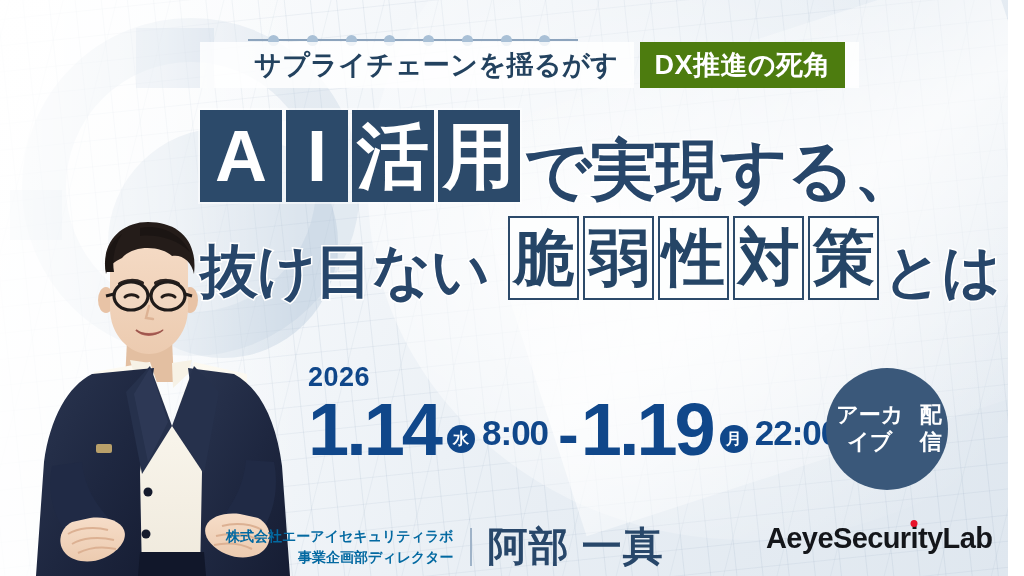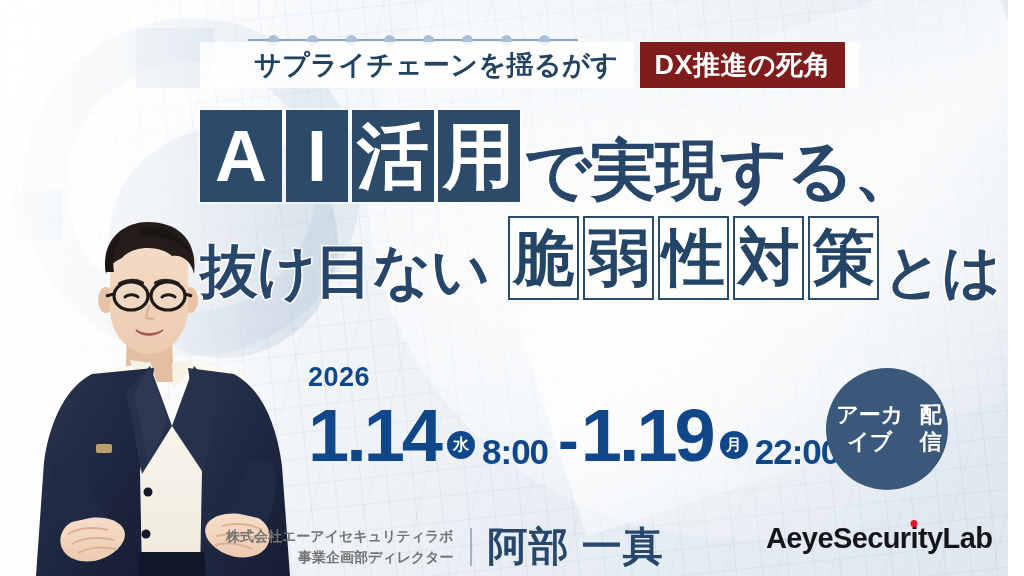--- a/index.html
+++ b/index.html
@@ -137,21 +137,21 @@
     color: #23425f;
     font-size: 27px;
     font-weight: bold;
     letter-spacing: 0.5px;
     white-space: nowrap;
   }
   .subtitle-tag {
     display: flex;
     align-items: center;
     padding: 5px 14px;
-    background: #7f1d1d;
+    background: #4d7c0f;
     color: #ffffff;
     font-size: 27px;
     font-weight: bold;
     letter-spacing: 0.5px;
     white-space: nowrap;
     margin-left: 6px;
   }
   .subtitle-tail {
     width: 14px;
     background: rgba(255,255,255,0.82);
@@ -248,21 +248,21 @@
     position: absolute;
     left: 308px;
     top: 364px;
     color: #10478a;
   }
   .date-year {
     font-size: 27px;
     font-weight: bold;
     letter-spacing: 0.5px;
     line-height: 1;
-    margin-bottom: 12px;
+    margin-bottom: 6px;
     color: #10478a;
   }
   .date-main {
     display: flex;
     align-items: flex-end;
     white-space: nowrap;
     line-height: 0.9;
   }
   .date-big {
     font-size: 74px;
@@ -283,21 +283,21 @@
     font-size: 16px;
     font-weight: bold;
     margin: 0 7px 9px 7px;
     flex: none;
   }
   .date-time {
     font-size: 35px;
     font-weight: bold;
     color: #10478a;
     letter-spacing: -1px;
-    margin-bottom: 1px;
+    margin-bottom: 14px;
   }
   .date-dash {
     font-size: 62px;
     font-weight: bold;
     color: #10478a;
     margin: 0 2px 10px 10px;
     line-height: 0.6;
   }
 
   
@@ -324,21 +324,21 @@
   
   .footer-speaker {
     position: absolute;
     left: 226px;
     top: 519px;
     display: flex;
     align-items: center;
   }
   .speaker-org {
     text-align: right;
-    color: #737373;
+    color: #0369a1;
     font-size: 14px;
     font-weight: bold;
     line-height: 1.5;
     white-space: nowrap;
   }
   .speaker-sep {
     width: 2px;
     height: 38px;
     background: #9fb3c8;
     margin: 0 16px;

